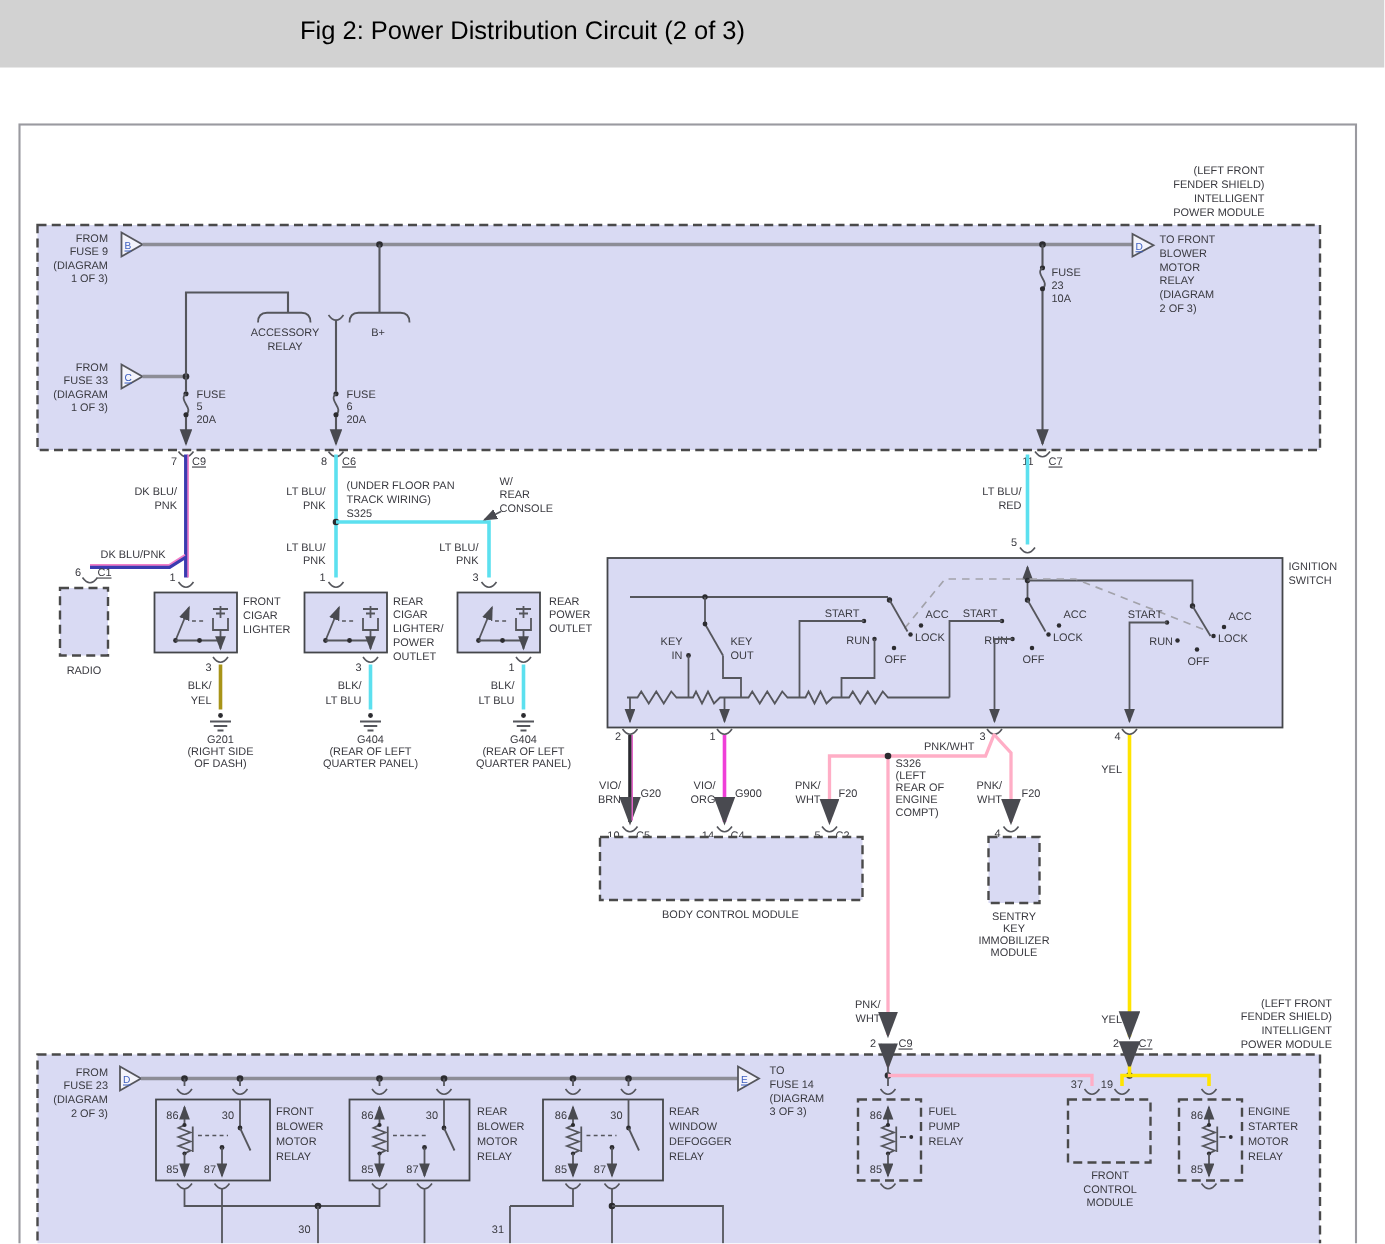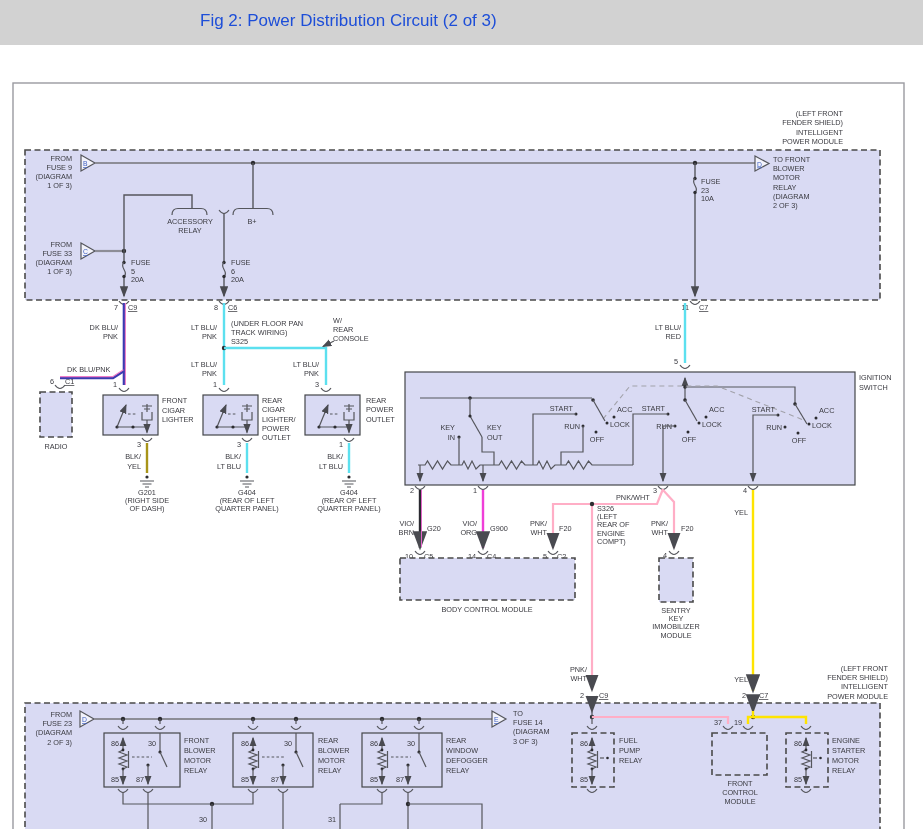--- a/index.html
+++ b/index.html
@@ -1,18 +1,18 @@
 <!DOCTYPE html>
 <html><head>
 <meta charset="utf-8">
 <style>
   html,body{margin:0;padding:0;background:#fff;width:923px;height:829px;overflow:hidden;}
   #page{position:relative;width:923px;height:829px;font-family:"Liberation Sans",sans-serif;}
   #titlebar{position:absolute;left:0;top:0;width:923px;height:45px;background:#d2d2d2;}
-  #titlebar .title{position:absolute;left:200px;top:11px;font-size:17px;color:#1d4ed8;letter-spacing:0px;}
+  #titlebar .title{position:absolute;left:200px;top:11px;font-size:17px;color:#000000;letter-spacing:0px;}
   svg{position:absolute;left:0;top:0;}
   .t{font-family:"Liberation Sans",sans-serif;font-size:7.3px;fill:#3a3a40;}
   .tl{font-family:"Liberation Sans",sans-serif;font-size:6.8px;fill:#3d5fc0;text-decoration:underline;}
   .tu{text-decoration:underline;}
   .w1{stroke:#8d8d96;stroke-width:2.2;fill:none;}
   .w2{stroke:#55565c;stroke-width:1.2;fill:none;}
   .w3{stroke:#55565c;stroke-width:1.4;fill:none;}
   .cyan{stroke:#5ce0ef;stroke-width:2.4;fill:none;}
   .pink{stroke:#ffaec6;stroke-width:2.2;fill:none;}
   .mag{stroke:#ef3fd8;stroke-width:2.4;fill:none;}

